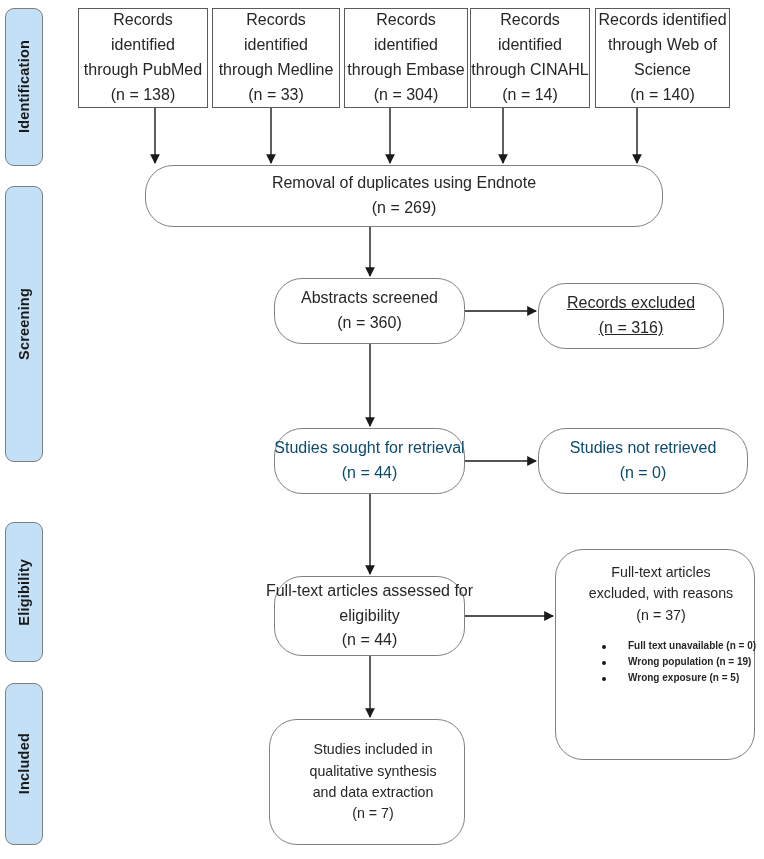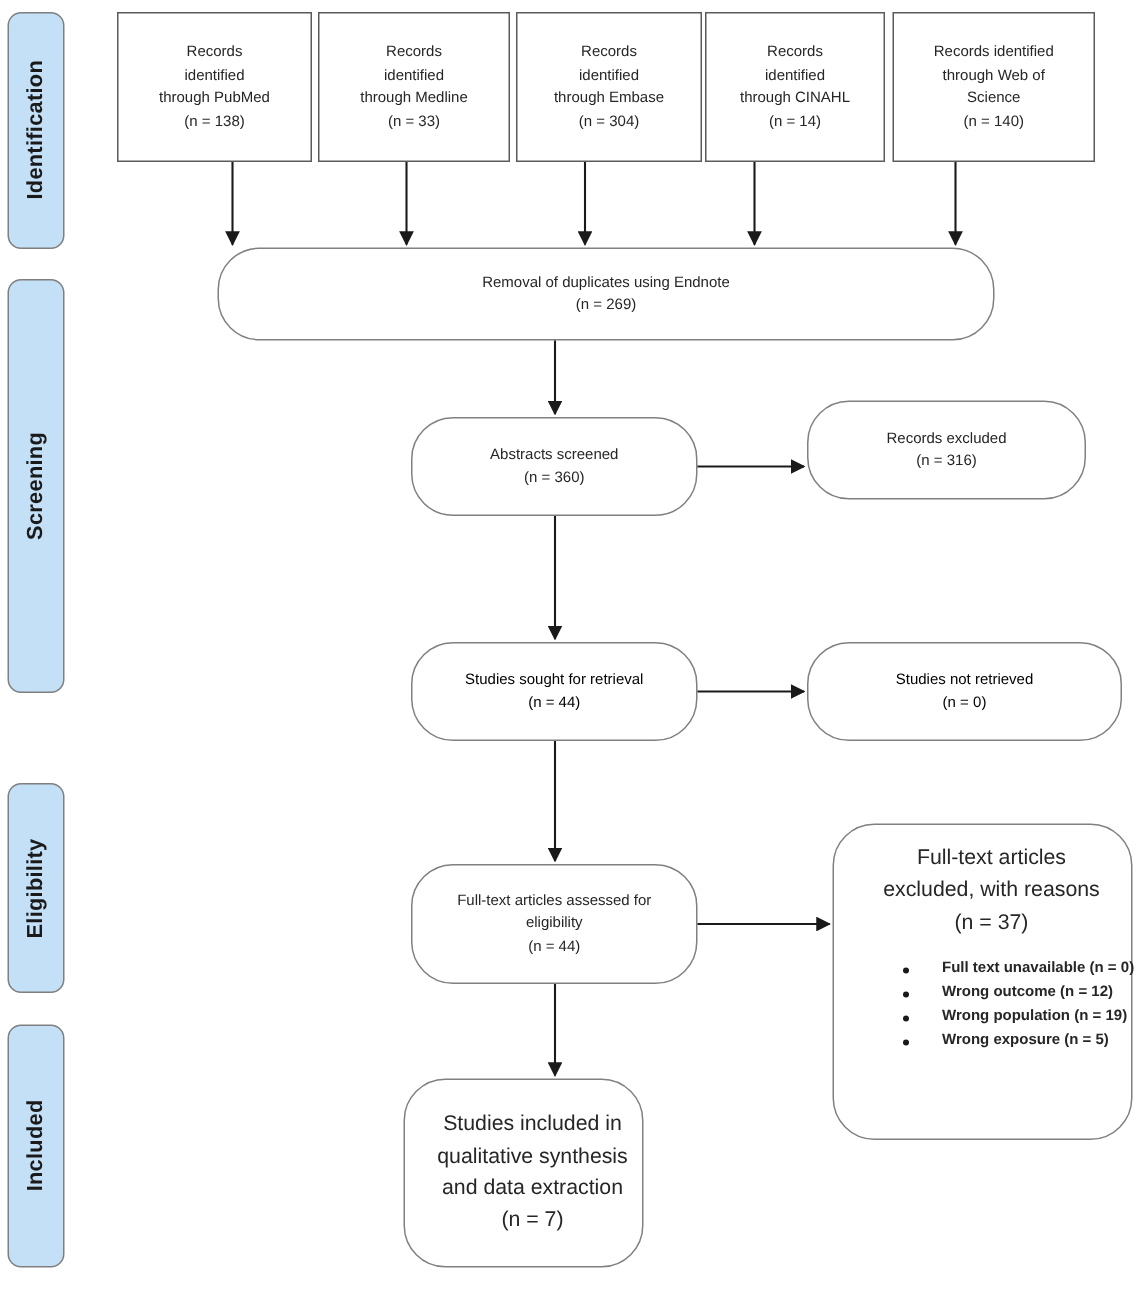--- a/index.html
+++ b/index.html
@@ -44,28 +44,28 @@
   .box {
     position: absolute;
     box-sizing: border-box;
     background: #ffffff;
     border: 1px solid #5b5b5b;
     display: flex;
     flex-direction: column;
     align-items: center;
     justify-content: center;
     text-align: center;
-    font-size: 10px;
+    font-size: 16px;
     line-height: 1.55;
     color: #262626;
     padding: 2px 4px;
   }
   .box.thin { border-color: #808080; border-radius: 28px; }
   .box .line { display: block; white-space: nowrap; }
-  .box.red { color: #000000; }
+  .box.red { color: #0c4a6e; }
   .box.big { font-size: 14.2px; line-height: 1.5; padding-left: 16px; }
   
   .box.topalign {
     justify-content: flex-start;
     padding-top: 12px;
   }
   
   ul.reasons {
     margin: 12px 0 0 0;
     padding: 0 0 0 30px;
@@ -152,21 +152,21 @@
   <div class="box thin" style="left:145px; top:165px; width:518px; height:62px;">
     <span class="line">Removal of duplicates using Endnote</span>
     <span class="line">(n = 269)</span>
   </div>
 
   <div class="box thin" style="left:274px; top:278px; width:191px; height:66px;">
     <span class="line">Abstracts screened</span>
     <span class="line">(n = 360)</span>
   </div>
 
-  <div class="box thin" style="left:538px; top:267px; width:186px; height:66px;">
+  <div class="box thin" style="left:538px; top:283px; width:186px; height:66px;text-decoration:underline;">
     <span class="line">Records excluded</span>
     <span class="line">(n = 316)</span>
   </div>
 
   <div class="box thin red" style="left:274px; top:428px; width:191px; height:66px;">
     <span class="line">Studies sought for retrieval</span>
     <span class="line">(n = 44)</span>
   </div>
 
   <div class="box thin red" style="left:538px; top:428px; width:210px; height:66px;">
@@ -179,27 +179,26 @@
     <span class="line">eligibility</span>
     <span class="line">(n = 44)</span>
   </div>
 
   <div class="box thin big topalign" style="left:555px; top:549px; width:200px; height:211px;">
     <span class="line">Full-text articles</span>
     <span class="line">excluded, with reasons</span>
     <span class="line">(n = 37)</span>
     <ul class="reasons">
       <li>Full text unavailable (n =  0)</li>
-      <li>Wrong outcome (n =  12)</li>
       <li>Wrong population (n =  19)</li>
       <li>Wrong exposure (n = 5)</li>
     </ul>
   </div>
 
-  <div class="box thin big" style="left:269px; top:719px; width:160px; height:126px;">
+  <div class="box thin big" style="left:269px; top:719px; width:196px; height:126px;">
     <span class="line">Studies included in</span>
     <span class="line">qualitative synthesis</span>
     <span class="line">and data extraction</span>
     <span class="line">(n = 7)</span>
   </div>
 
   <div class="conn" style="left:0; top:0; width:764px; height:859px;">
     <svg width="764" height="859" viewBox="0 0 764 859" aria-hidden="true">
       <defs>
         <marker id="arrow" viewBox="0 0 10 10" refX="9" refY="5" markerWidth="7" markerHeight="7" orient="auto-start-reverse">

